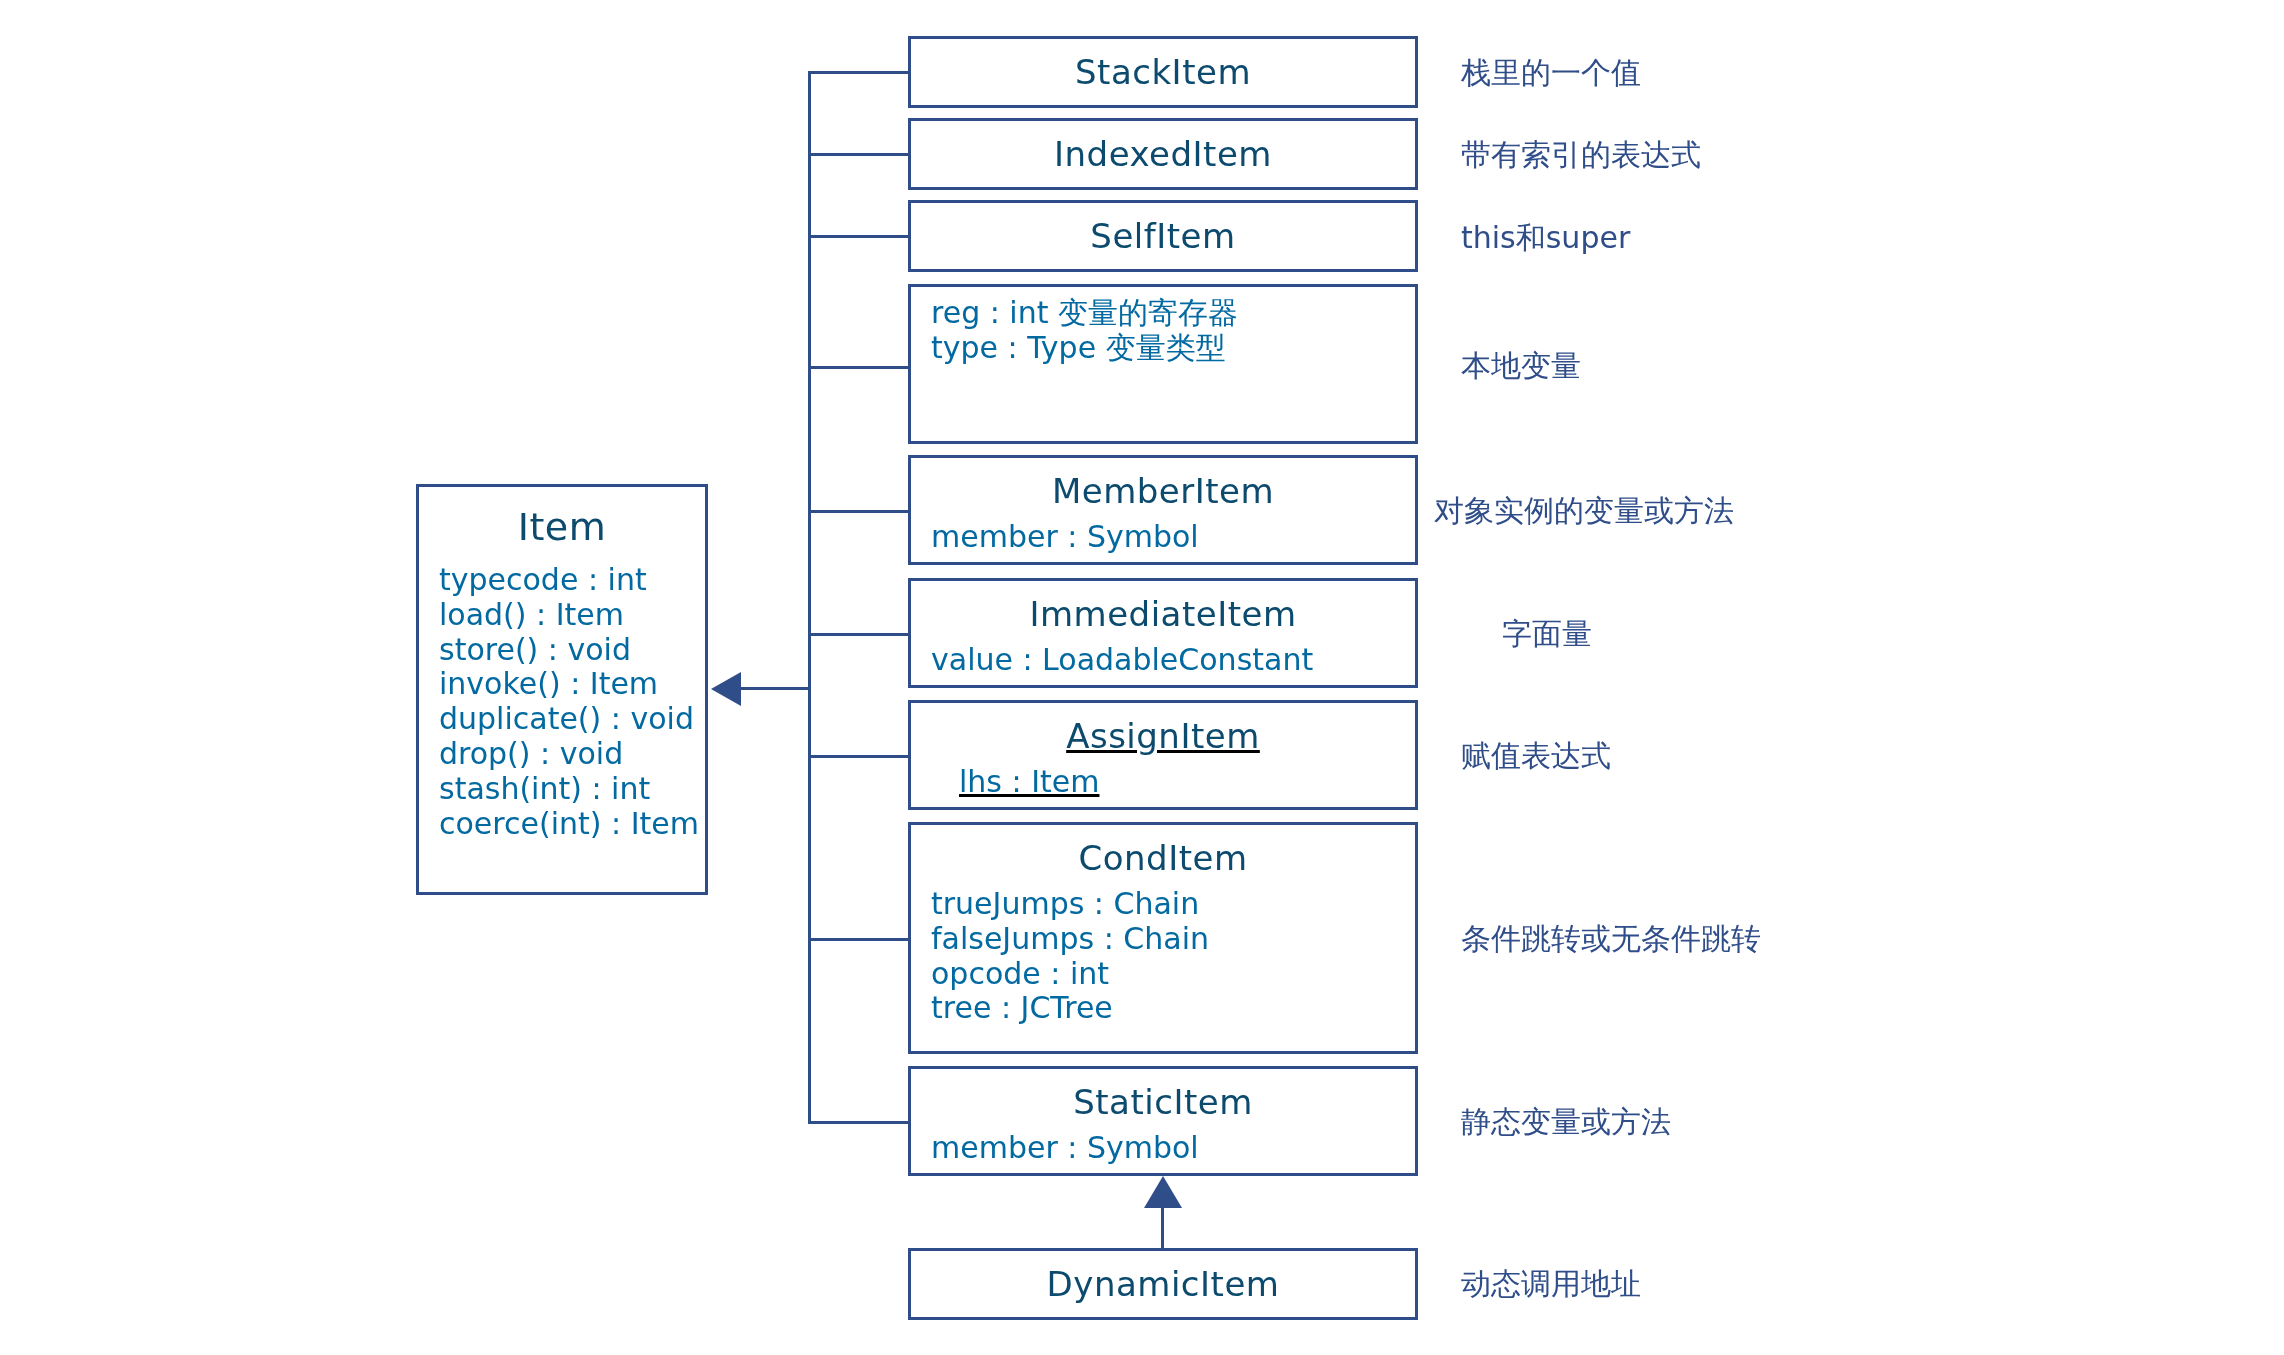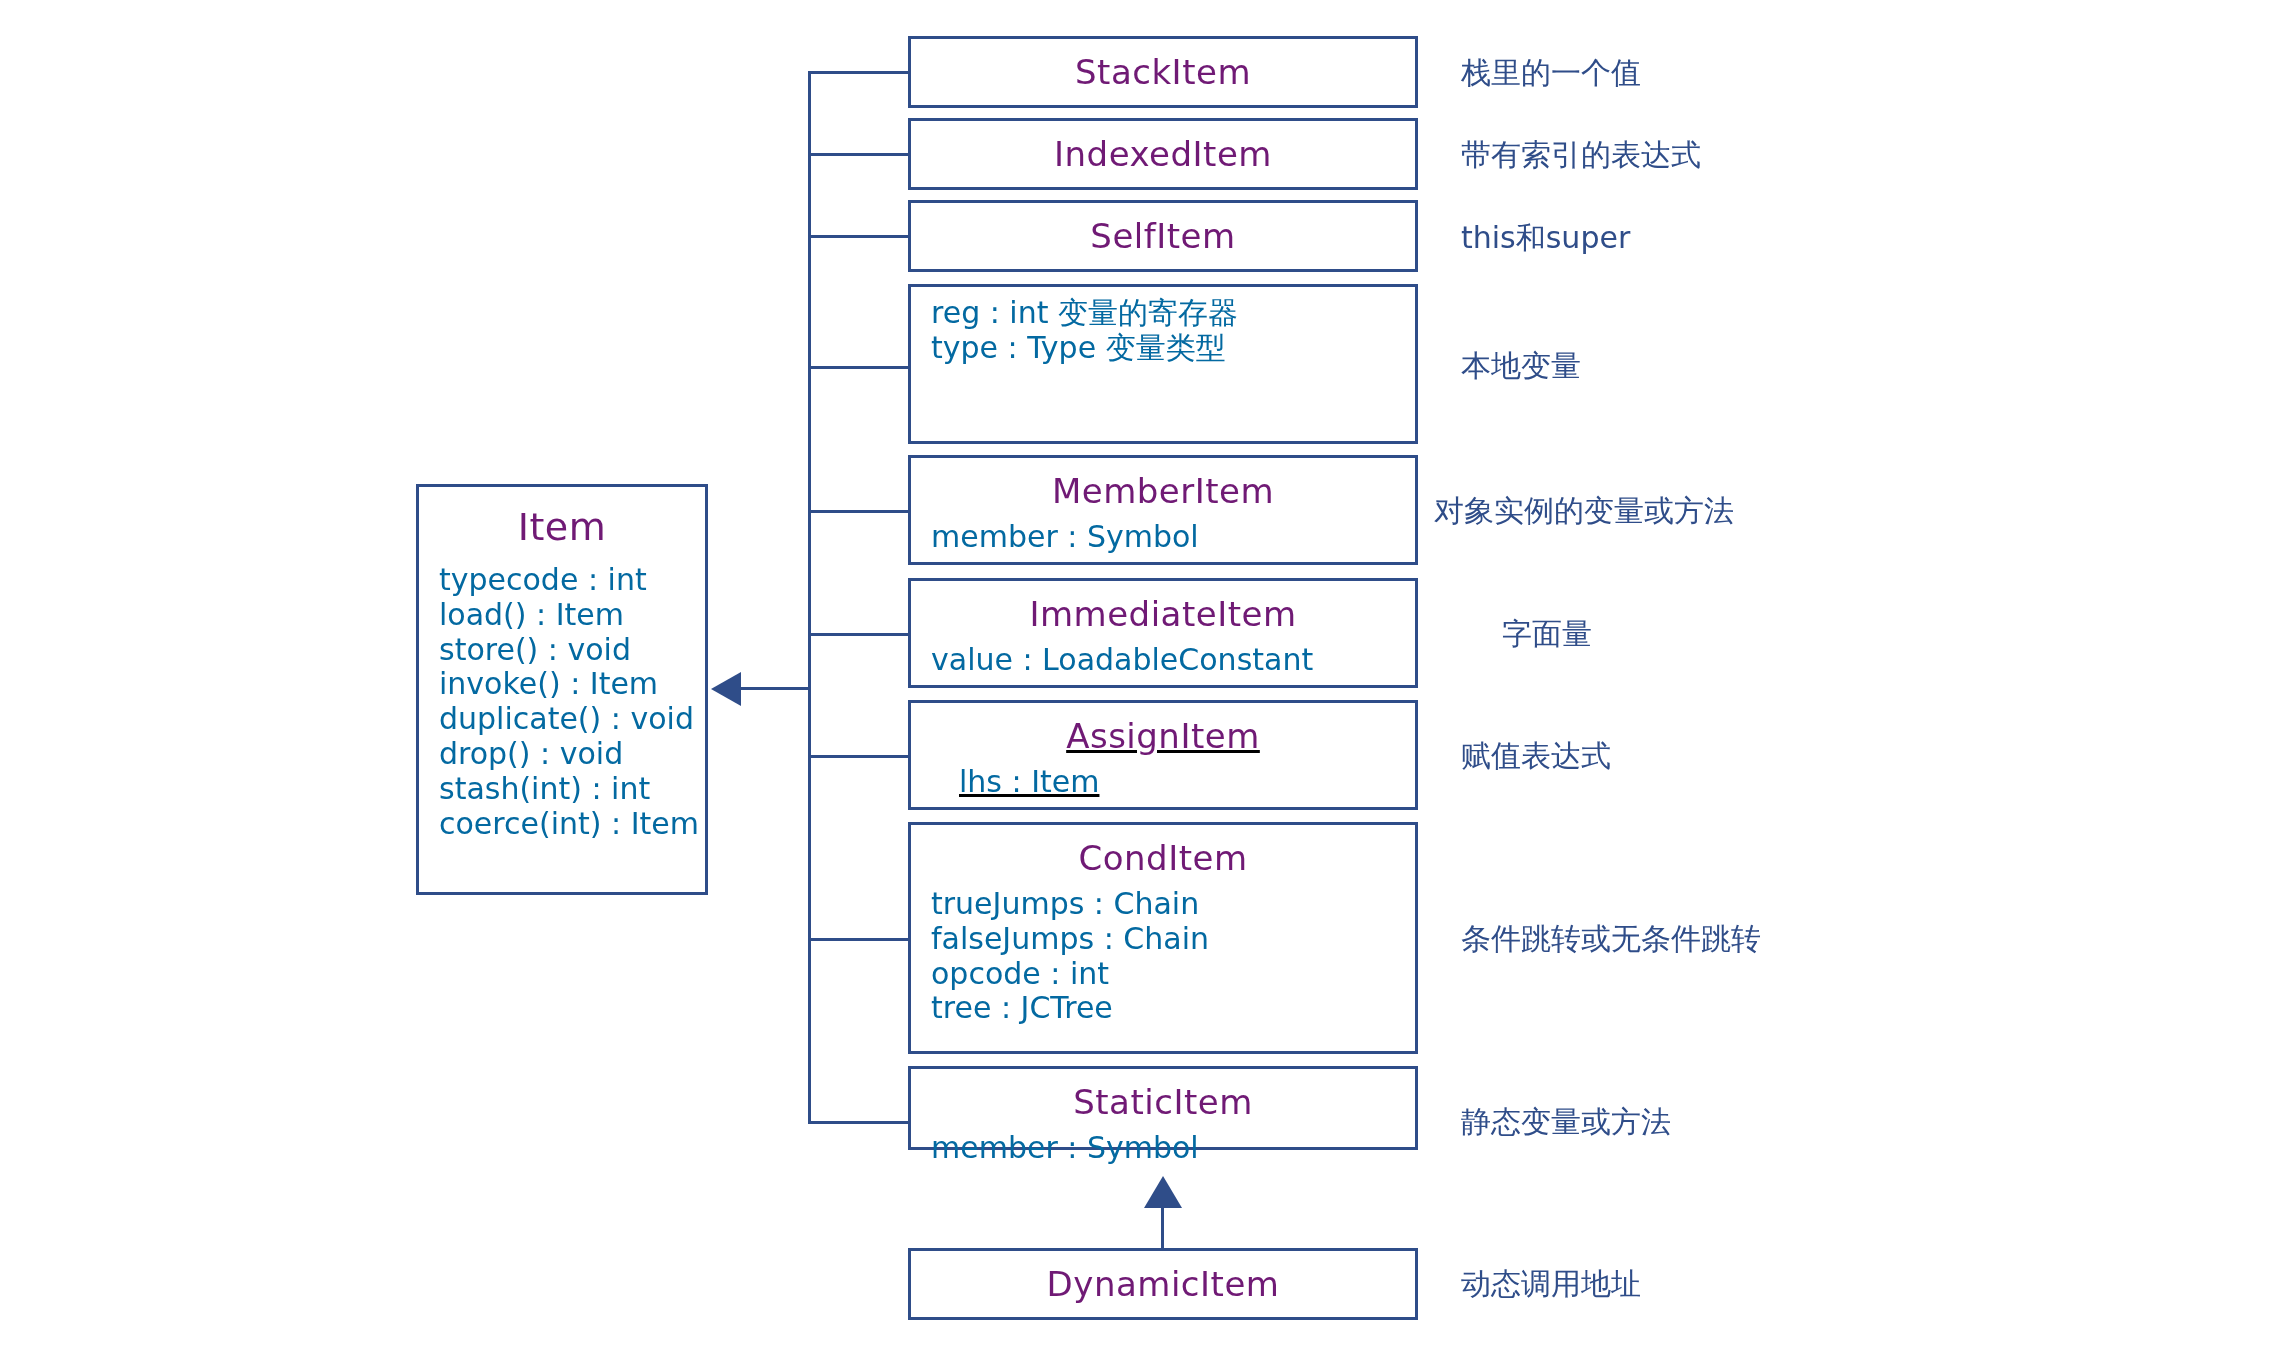--- a/index.html
+++ b/index.html
@@ -19,21 +19,21 @@
   }
   .uml-box {
     position: absolute;
     box-sizing: border-box;
     border: 3px solid #2f4d89;
     background: #ffffff;
     padding: 0;
   }
   .box-title {
     text-align: center;
-    color: #701a75;
+    color: #0c4a6e;
     font-size: 34px;
     letter-spacing: 0.5px;
     white-space: nowrap;
   }
   .box-attrs {
     margin: 0;
     padding: 0;
     list-style: none;
   }
   .box-attr {
@@ -155,21 +155,21 @@
   <div class="uml-box" style="left:908px; top:822px; width:510px; height:232px;">
     <div class="box-title" style="margin-top:13px;">CondItem</div>
     <ul class="box-attrs" style="margin-top:9px;">
       <li class="box-attr">trueJumps : Chain</li>
       <li class="box-attr">falseJumps : Chain</li>
       <li class="box-attr">opcode : int</li>
       <li class="box-attr">tree : JCTree</li>
     </ul>
   </div>
 
-  <div class="uml-box" style="left:908px; top:1066px; width:510px; height:84px;">
+  <div class="uml-box" style="left:908px; top:1066px; width:510px; height:110px;">
     <div class="box-title" style="margin-top:13px;">StaticItem</div>
     <ul class="box-attrs" style="margin-top:9px;">
       <li class="box-attr">member : Symbol</li>
     </ul>
   </div>
 
   <div class="edge edge-v" style="left:1161px; top:1208px; height:42px;"></div>
   <div class="arrow-hollow-up" style="left:1144px; top:1176px;"></div>
 
   <div class="uml-box title-only" style="left:908px; top:1248px; width:510px; height:72px;">

